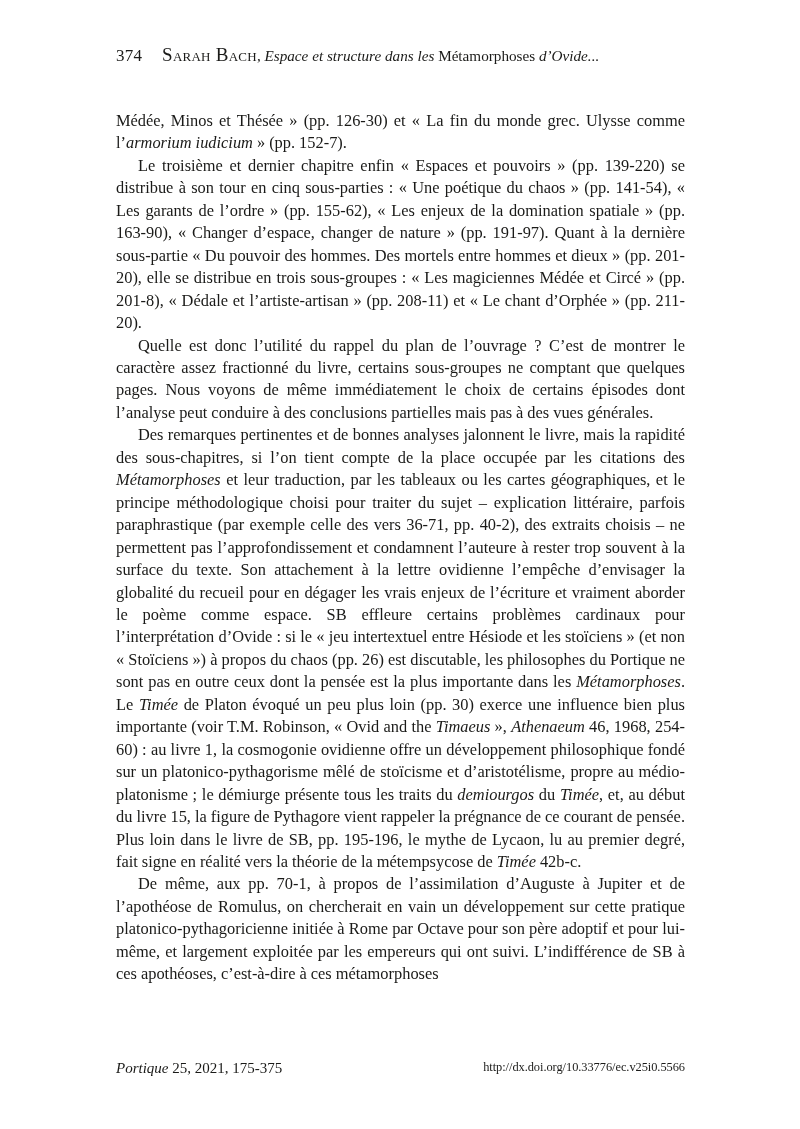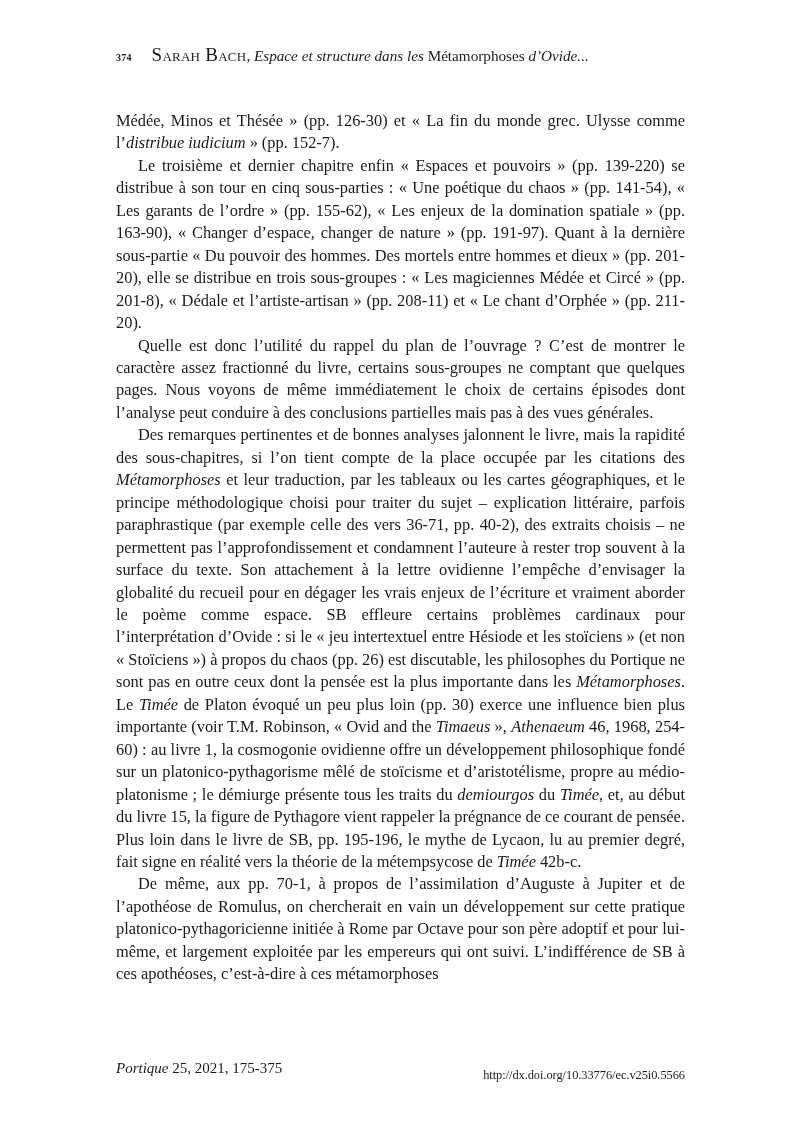--- a/index.html
+++ b/index.html
@@ -30,23 +30,22 @@
     left: 116px;
     top: 44px;
     width: 568px;
     height: 24px;
     font-size: 15.2px;
     line-height: 22px;
     white-space: nowrap;
     color: #1b1b19;
   }
   .rh-folio {
-    font-size: 10px;
+    font-size: 17px;
     letter-spacing: 0.2px;
-    font-weight: bold;
   }
   .rh-gap { display: inline-block; width: 20px; }
   .rh-author {
     font-variant: small-caps;
     font-size: 19px;
     letter-spacing: 0.25px;
   }
   .rh-title-it { font-style: italic; text-align: right; }
   .rh-title-rom { font-style: normal; }
 
@@ -82,38 +81,38 @@
     position: absolute;
     left: 0;
     top: 0;
     font-size: 15px;
     white-space: nowrap;
   }
   .footer-left .journal { font-style: italic; }
   .footer-right {
     position: absolute;
     right: 0;
-    top: 8px;
+    top: 0;
     font-size: 12.4px;
     letter-spacing: -0.05px;
     white-space: nowrap;
     color: #1b1b19;
   }
 </style>
 </head>
 <body>
 
 <div class="page">
 
   <div class="running-head">
     <span class="rh-folio">374</span><span class="rh-gap"></span><span class="rh-author">Sarah Bach</span><span>, </span><span class="rh-title-it">Espace et structure dans les </span><span class="rh-title-rom">Métamorphoses</span><span class="rh-title-it"> d’Ovide...</span>
   </div>
 
   <div class="textblock" id="textblock">
-      <p class="first"><span>Médée, Minos et Thésée » (pp. 126-30) et « La fin du monde grec. Ulysse comme l’</span><span class="it">distribue iudicium</span><span> » (pp. 152-7).</span></p>
+      <p class="first"><span>Médée, Minos et Thésée » (pp. 126-30) et « La fin du monde grec. Ulysse comme l’</span><span class="it">armorium iudicium</span><span> » (pp. 152-7).</span></p>
       <p><span>Le troisième et dernier chapitre enfin « Espaces et pouvoirs » (pp. 139-220) se distribue à son tour en cinq sous-parties : « Une poétique du chaos » (pp. 141-54), « Les garants de l’ordre » (pp. 155-62), « Les enjeux de la domination spatiale » (pp. 163-90), « Changer d’espace, changer de nature » (pp. 191-97). Quant à la dernière sous-partie « Du pouvoir des hommes. Des mortels entre hommes et dieux » (pp. 201-20), elle se distribue en trois sous-groupes : « Les magiciennes Médée et Circé » (pp. 201-8), « Dédale et l’artiste-artisan » (pp. 208-11) et « Le chant d’Orphée » (pp. 211-20).</span></p>
       <p><span>Quelle est donc l’utilité du rappel du plan de l’ouvrage ? C’est de montrer le caractère assez fractionné du livre, certains sous-groupes ne comptant que quelques pages. Nous voyons de même immédiatement le choix de certains épisodes dont l’analyse peut conduire à des conclusions partielles mais pas à des vues générales.</span></p>
       <p><span>Des remarques pertinentes et de bonnes analyses jalonnent le livre, mais la rapidité des sous-chapitres, si l’on tient compte de la place occupée par les citations des </span><span class="it">Métamorphoses</span><span> et leur traduction, par les tableaux ou les cartes géographiques, et le principe méthodologique choisi pour traiter du sujet – explication littéraire, parfois paraphrastique (par exemple celle des vers 36-71, pp. 40-2), des extraits choisis – ne permettent pas l’approfondissement et condamnent l’auteure à rester trop souvent à la surface du texte. Son attachement à la lettre ovidienne l’empêche d’envisager la globalité du recueil pour en dégager les vrais enjeux de l’écriture et vraiment aborder le poème comme espace. SB effleure certains problèmes cardinaux pour l’interprétation d’Ovide : si le « jeu intertextuel entre Hésiode et les stoïciens » (et non « Stoïciens ») à propos du chaos (pp. 26) est discutable, les philosophes du Portique ne sont pas en outre ceux dont la pensée est la plus importante dans les </span><span class="it">Métamorphoses</span><span>. Le </span><span class="it">Timée</span><span> de Platon évoqué un peu plus loin (pp. 30) exerce une influence bien plus importante (voir T.M. Robinson, « Ovid and the </span><span class="it">Timaeus</span><span> », </span><span class="it">Athenaeum</span><span> 46, 1968, 254-60) : au livre 1, la cosmogonie ovidienne offre un développement philosophique fondé sur un platonico-pythagorisme mêlé de stoïcisme et d’aristotélisme, propre au médio-platonisme ; le démiurge présente tous les traits du </span><span class="it">demiourgos</span><span> du </span><span class="it">Timée</span><span>, et, au début du livre 15, la figure de Pythagore vient rappeler la prégnance de ce courant de pensée. Plus loin dans le livre de SB, pp. 195-196, le mythe de Lycaon, lu au premier degré, fait signe en réalité vers la théorie de la métempsycose de </span><span class="it">Timée</span><span> 42b-c.</span></p>
       <p><span>De même, aux pp. 70-1, à propos de l’assimilation d’Auguste à Jupiter et de l’apothéose de Romulus, on chercherait en vain un développement sur cette pratique platonico-pythagoricienne initiée à Rome par Octave pour son père adoptif et pour lui-même, et largement exploitée par les empereurs qui ont suivi. L’indifférence de SB à ces apothéoses, c’est-à-dire à ces métamorphoses</span></p>
     </div>
 
   <div class="footer">
     <div class="footer-left"><span class="journal">Portique</span><span> 25, 2021, 175-375</span></div>
     <div class="footer-right">http://dx.doi.org/10.33776/ec.v25i0.5566</div>
   </div>

